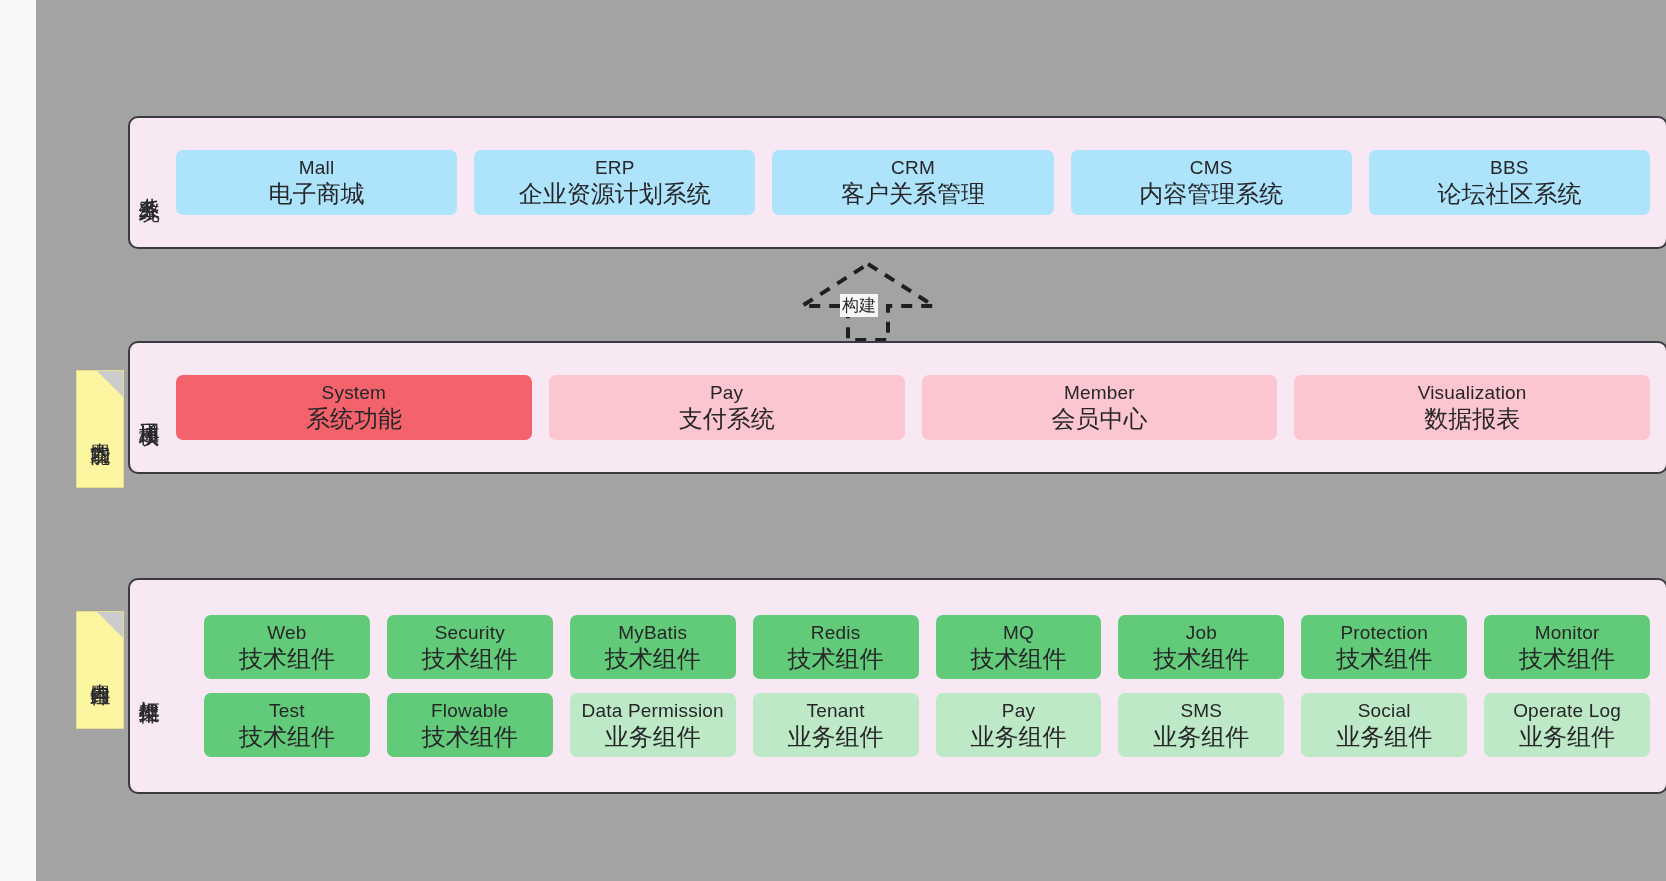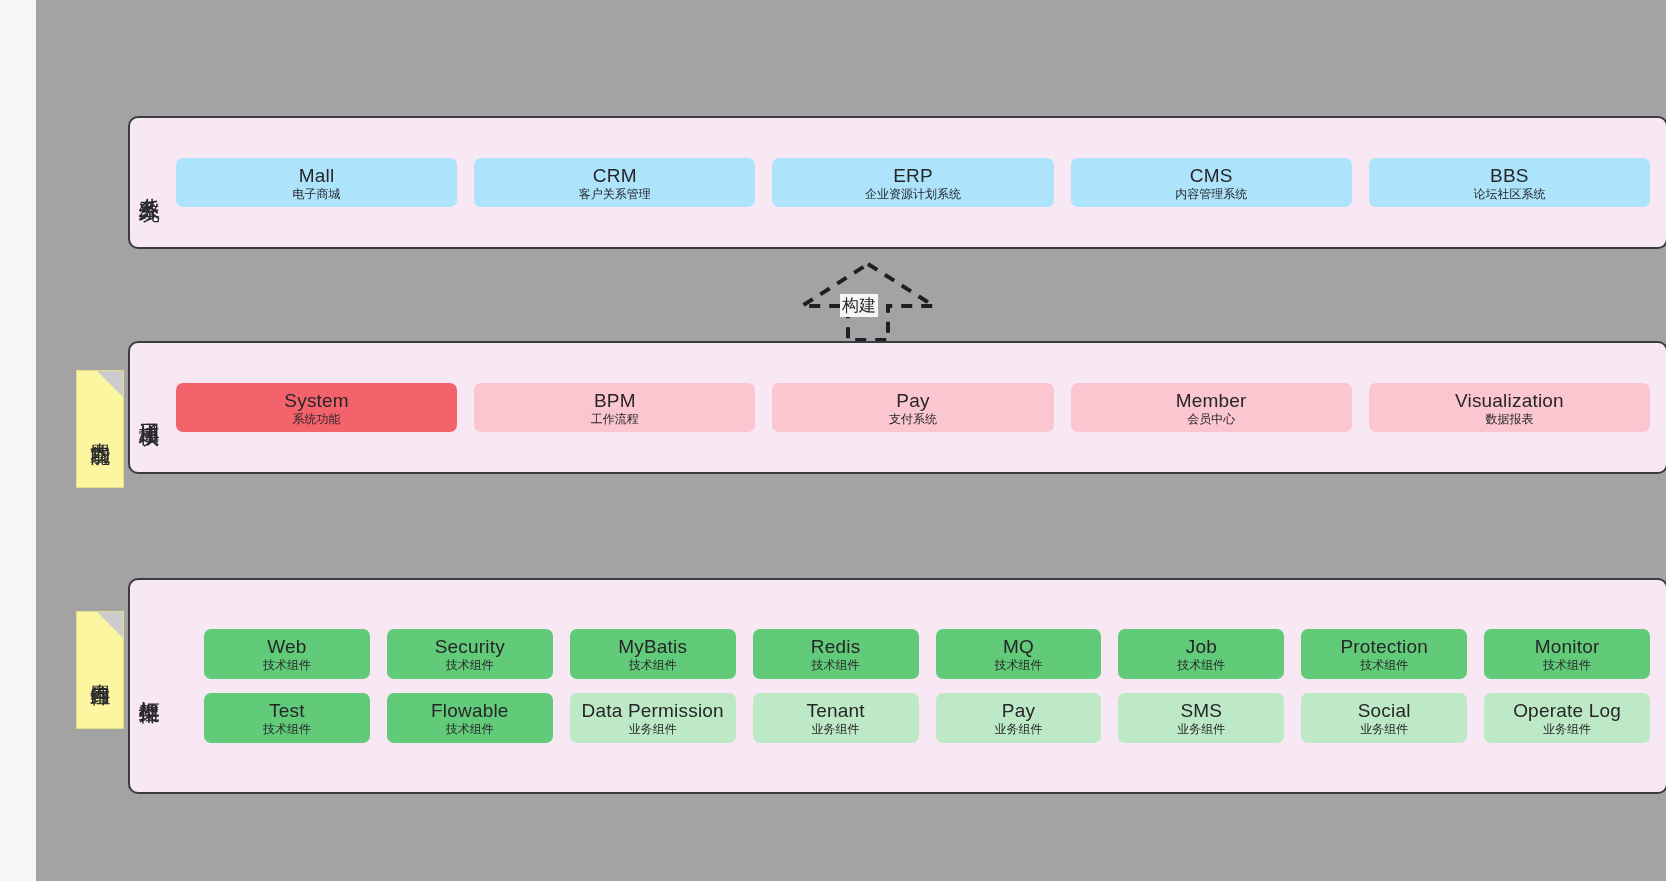--- a/index.html
+++ b/index.html
@@ -64,21 +64,21 @@
     text-align: center;
     color: #262629;
     padding: 6px 4px;
     line-height: 1.22;
   }
   .cell .en {
     font-size: 19px;
     letter-spacing: .2px;
   }
   .cell .cn {
-    font-size: 12px;
+    font-size: 24px;
   }
 
   
   .c-blue        { background: #ade3fb; }
   .c-red         { background: #f4626c; }
   .c-pink        { background: #fcc6d0; }
   .c-green       { background: #62cb79; }
   .c-greenlight  { background: #bde9c6; }
 
   
@@ -126,26 +126,26 @@
 
   <div class="layer" id="layer-business" style="left:92px; top:116px; width:1540px; height:133px;">
     <div class="layer-title">业务系统</div>
     <div class="layer-body">
       <div class="row">
         <div class="cell c-blue">
           <span class="en">Mall</span>
           <span class="cn">电子商城</span>
         </div>
         <div class="cell c-blue">
+          <span class="en">ERP</span>
+          <span class="cn">企业资源计划系统</span>
+        </div>
+        <div class="cell c-blue">
           <span class="en">CRM</span>
           <span class="cn">客户关系管理</span>
-        </div>
-        <div class="cell c-blue">
-          <span class="en">ERP</span>
-          <span class="cn">企业资源计划系统</span>
         </div>
         <div class="cell c-blue">
           <span class="en">CMS</span>
           <span class="cn">内容管理系统</span>
         </div>
         <div class="cell c-blue">
           <span class="en">BBS</span>
           <span class="cn">论坛社区系统</span>
         </div>
       </div>
@@ -166,24 +166,20 @@
 
   <div class="layer" id="layer-common" style="left:92px; top:341px; width:1540px; height:133px;">
     <div class="layer-title">通用模块</div>
     <div class="layer-body">
       <div class="row">
         <div class="cell c-red">
           <span class="en">System</span>
           <span class="cn">系统功能</span>
         </div>
         <div class="cell c-pink">
-          <span class="en">BPM</span>
-          <span class="cn">工作流程</span>
-        </div>
-        <div class="cell c-pink">
           <span class="en">Pay</span>
           <span class="cn">支付系统</span>
         </div>
         <div class="cell c-pink">
           <span class="en">Member</span>
           <span class="cn">会员中心</span>
         </div>
         <div class="cell c-pink">
           <span class="en">Visualization</span>
           <span class="cn">数据报表</span>

